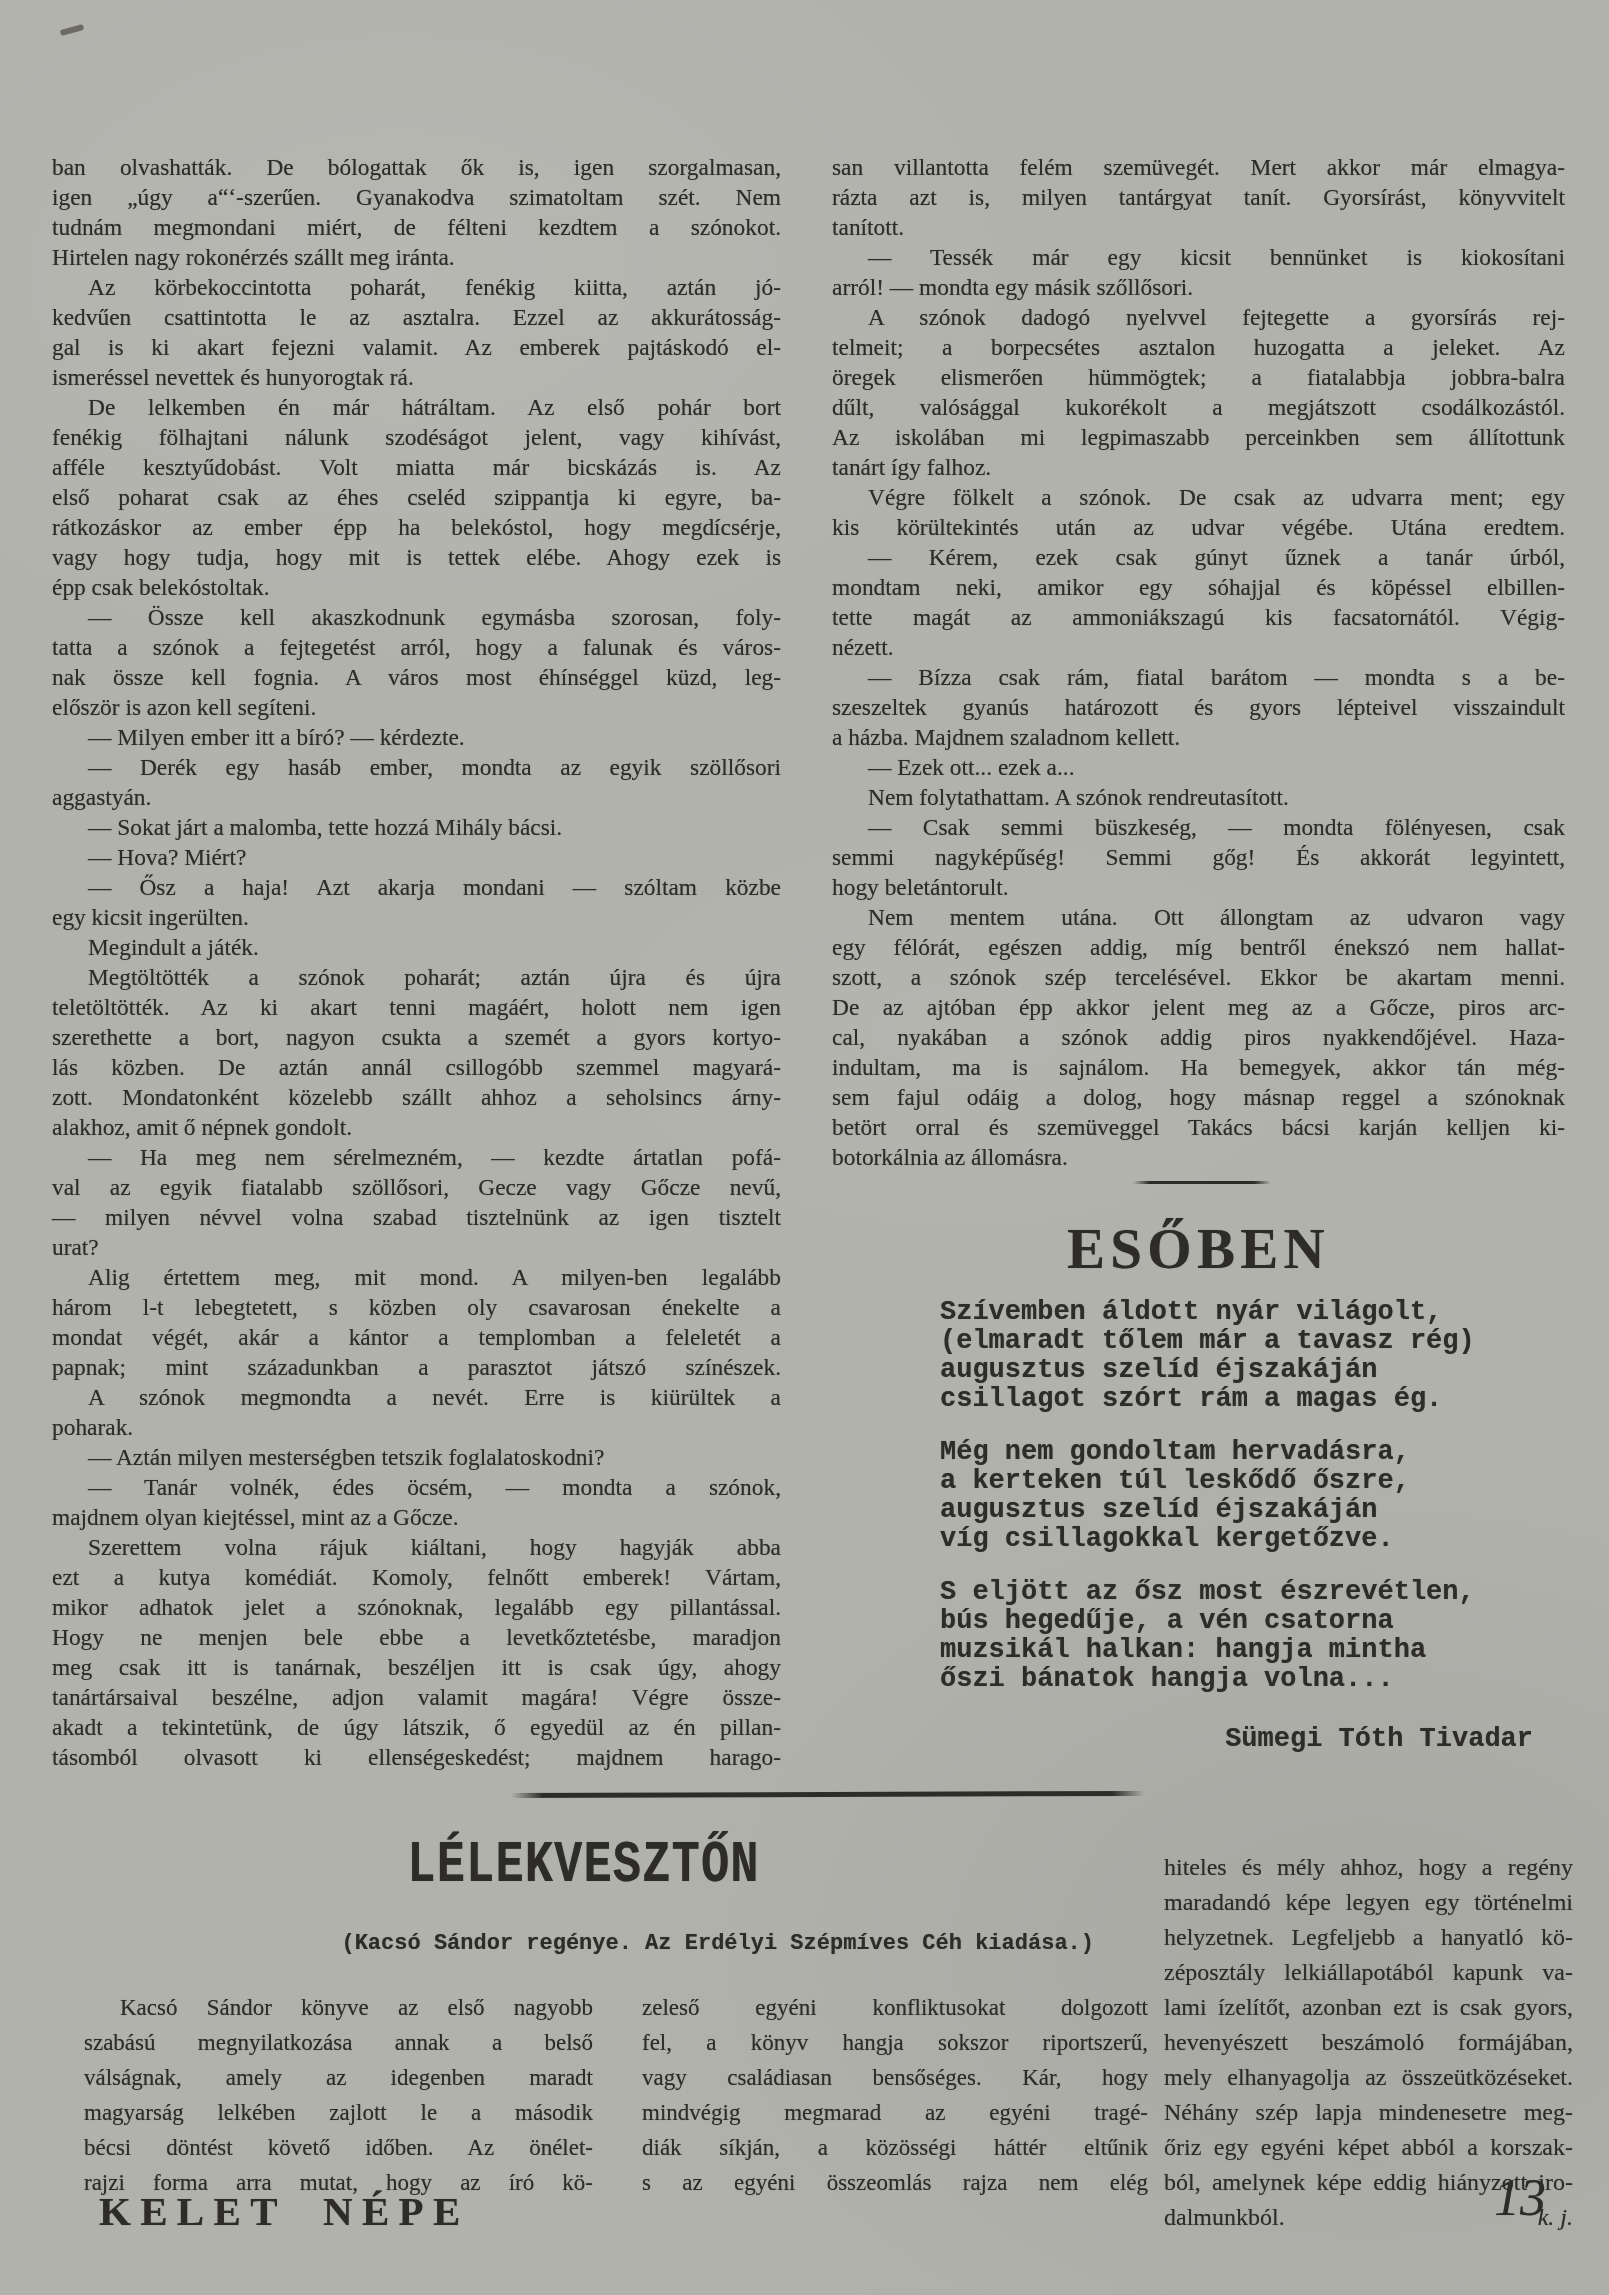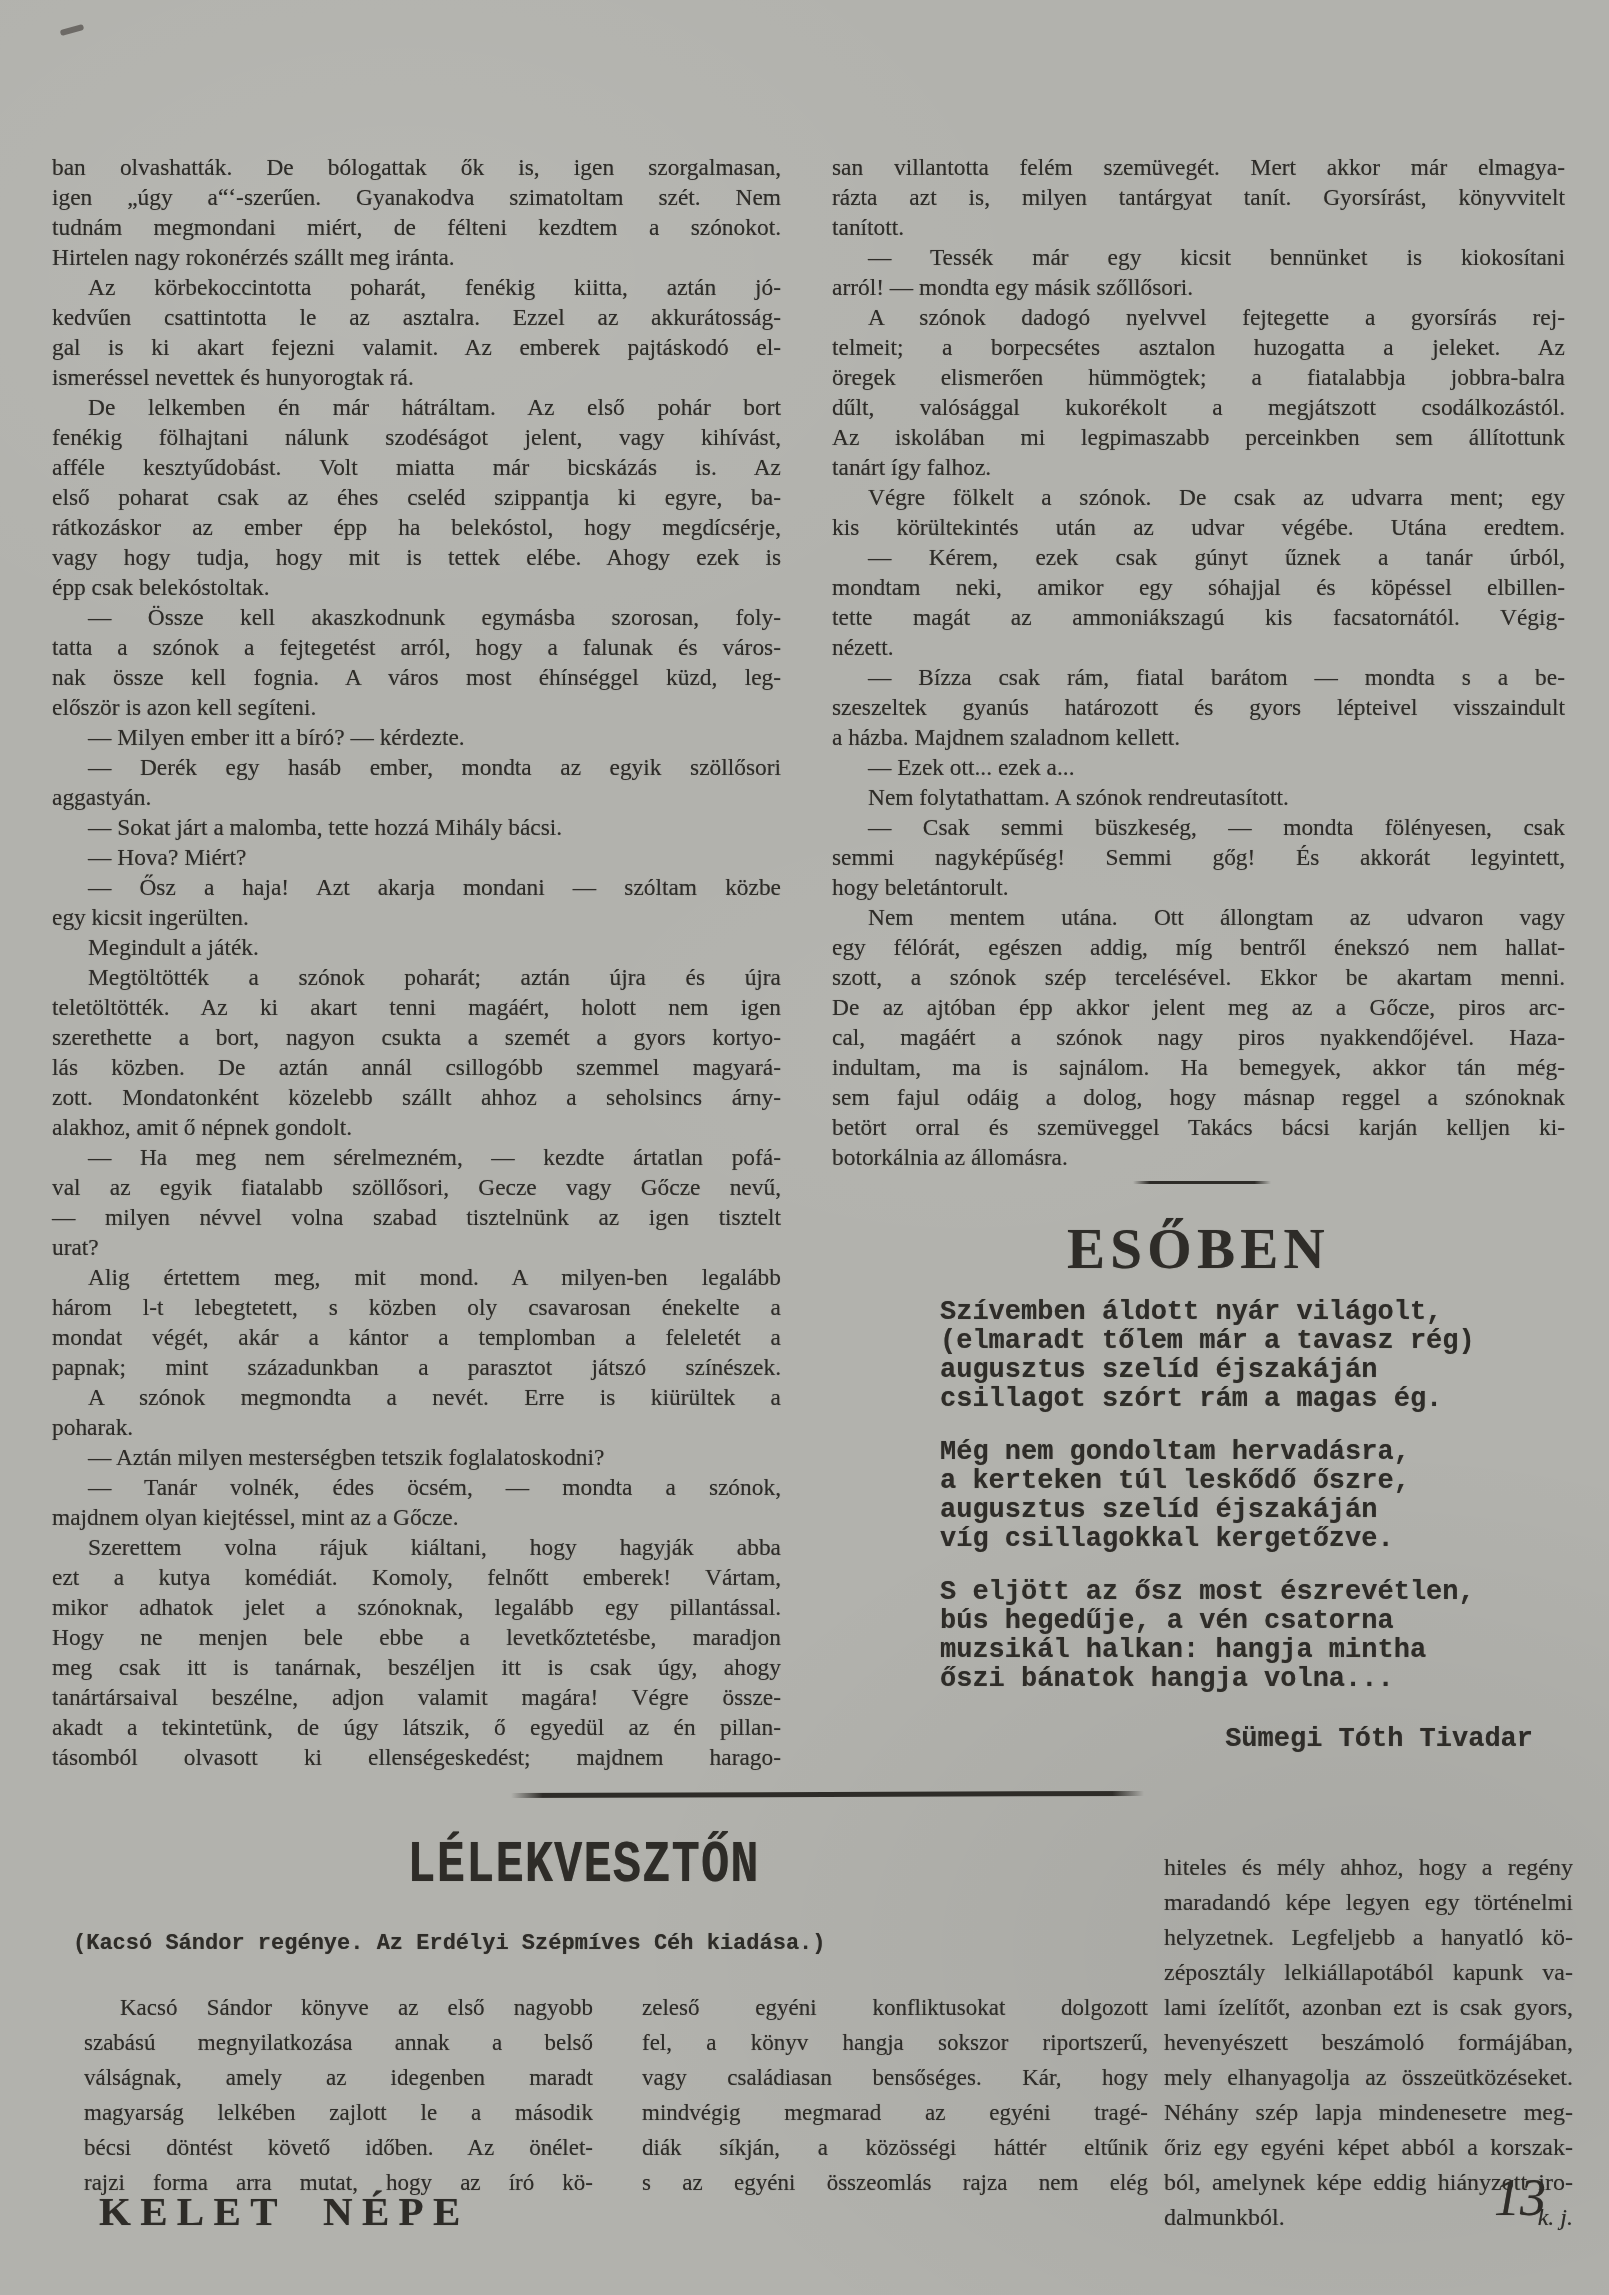--- a/index.html
+++ b/index.html
@@ -56,21 +56,21 @@
     position:absolute;left:60px;top:27px;width:24px;height:6px;
     background:#55524d;border-radius:3.3px;transform:rotate(-16deg);opacity:.75;
   }
   
   .review-title{
     position:absolute;left:73px;top:1836px;width:1021px;text-align:center;
     font-family:"Liberation Mono",monospace;font-weight:bold;font-size:59px;
     line-height:1;transform:scaleX(.8);transform-origin:50% 50%;letter-spacing:1.3px;
   }
   .review-subtitle{
-    position:absolute;left:73px;top:1931px;width:1021px;text-align:left;
+    position:absolute;left:73px;top:1931px;width:1021px;text-align:right;
     font-family:"Liberation Mono",monospace;font-weight:bold;font-size:22px;
   }
   .rev-col{position:absolute;font-size:23px;line-height:35px;}
   #rev1{left:84px;top:1990px;width:509px;}
   #rev2{left:642px;top:1990px;width:506px;}
   #rev3{left:1164px;top:1850px;width:409px;font-size:24px;}
   .last-line{display:flex;justify-content:space-between;gap:8px;}
   .kj{font-style:italic;}
   
   .footer-masthead{
@@ -169,21 +169,21 @@
       <div class="line n">a házba. Majdnem szaladnom kellett.</div>
       <div class="line i">— Ezek ott... ezek a...</div>
       <div class="line i">Nem folytathattam. A szónok rendreutasított.</div>
       <div class="line ij">— Csak semmi büszkeség, — mondta fölényesen, csak</div>
       <div class="line j">semmi nagyképűség! Semmi gőg! És akkorát legyintett,</div>
       <div class="line n">hogy beletántorult.</div>
       <div class="line ij">Nem mentem utána. Ott állongtam az udvaron vagy</div>
       <div class="line j">egy félórát, egészen addig, míg bentről énekszó nem hallat-</div>
       <div class="line j">szott, a szónok szép tercelésével. Ekkor be akartam menni.</div>
       <div class="line j">De az ajtóban épp akkor jelent meg az a Gőcze, piros arc-</div>
-      <div class="line j">cal, magáért a szónok nagy piros nyakkendőjével. Haza-</div>
+      <div class="line j">cal, nyakában a szónok addig piros nyakkendőjével. Haza-</div>
       <div class="line j">indultam, ma is sajnálom. Ha bemegyek, akkor tán még-</div>
       <div class="line j">sem fajul odáig a dolog, hogy másnap reggel a szónoknak</div>
       <div class="line j">betört orral és szemüveggel Takács bácsi karján kelljen ki-</div>
       <div class="line n">botorkálnia az állomásra.</div>
     </div>
 
   <div class="divider-small"></div>
 
   <div class="poem-title">ESŐBEN</div>
 

